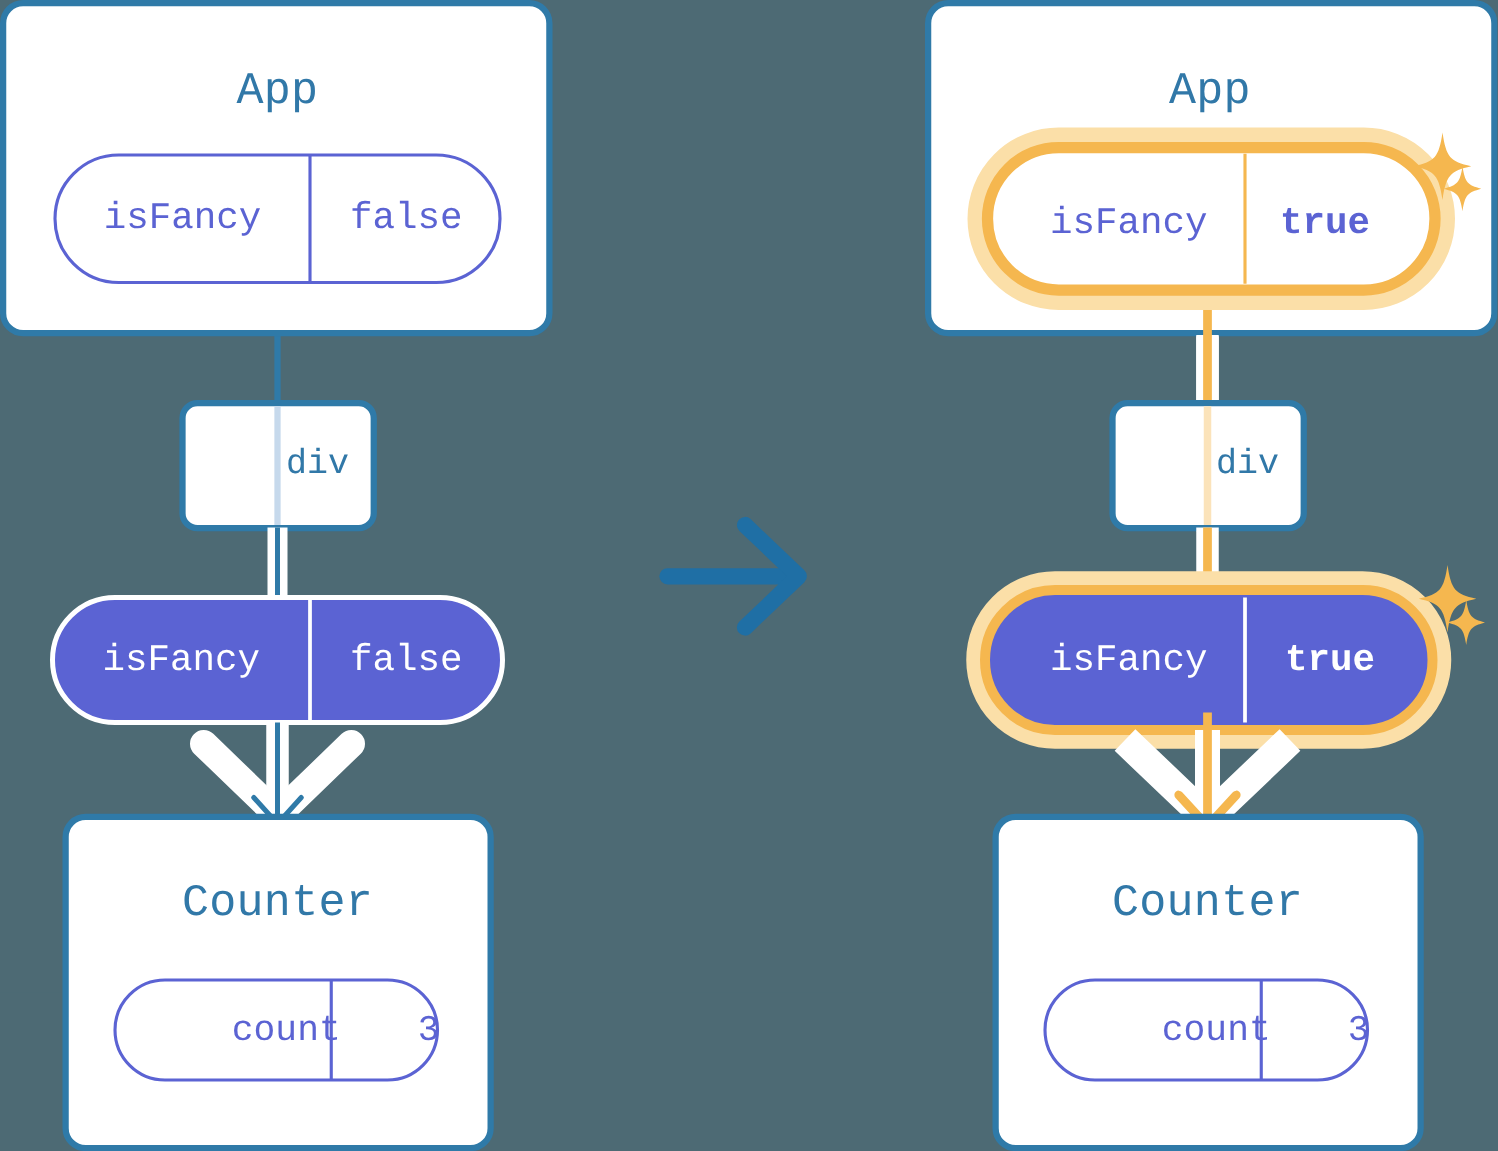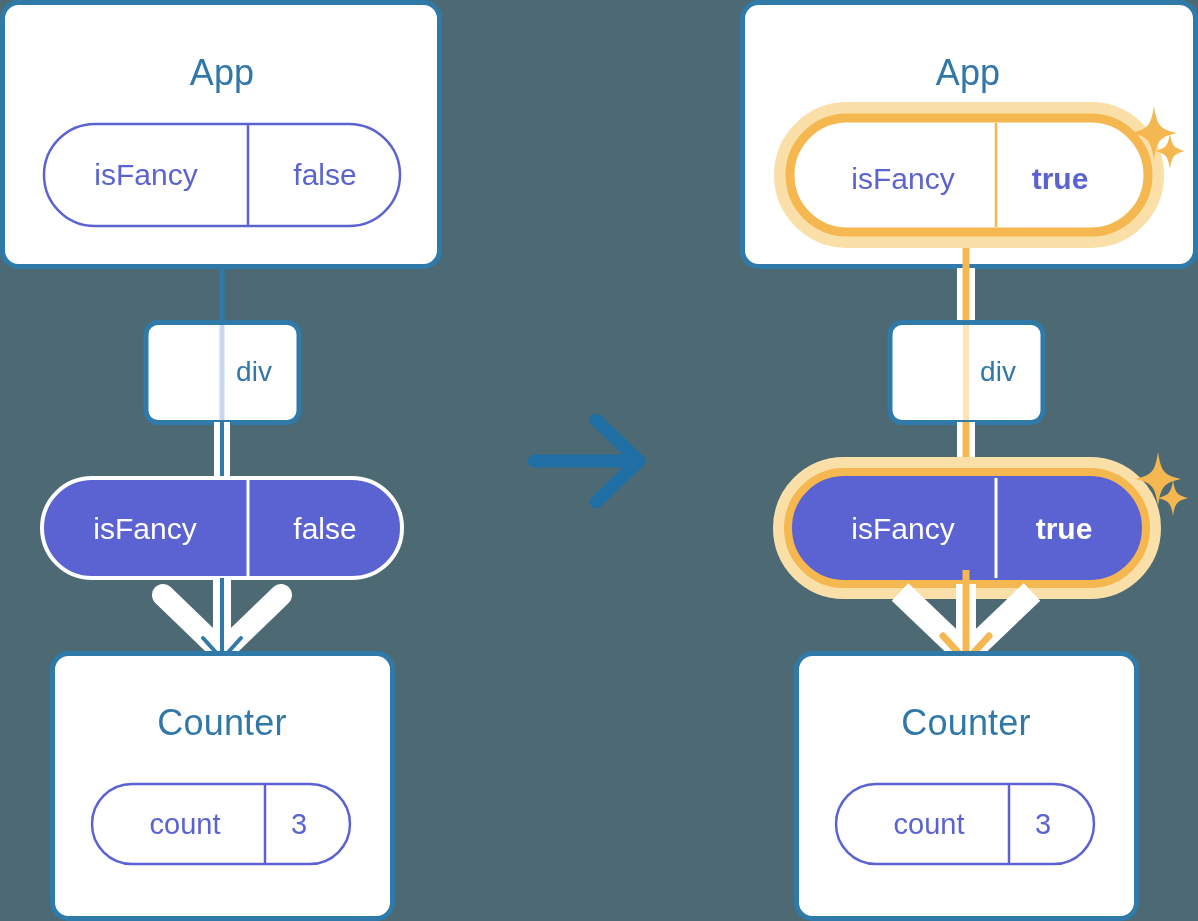--- a/index.html
+++ b/index.html
@@ -11,20 +11,21 @@
     width: 1198px;
     height: 921px;
     overflow: hidden;
     font-family: "Liberation Sans", sans-serif;
   }
   #stage {
     position: relative;
     width: 1198px;
     height: 794px;
     background: #4d6a74;
+    font-family: Liberation Mono, monospace;
   }
   #stage > svg {
     position: absolute;
     top: 0;
     left: 0;
   }
   .lbl {
     position: absolute;
     white-space: nowrap;
     pointer-events: none;
@@ -43,20 +44,21 @@
   }
   .pill-text {
     color: #5b63d3;
     font-size: 30px;
     font-weight: 400;
   }
   .pill-text-sm {
     color: #5b63d3;
     font-size: 29px;
     font-weight: 400;
+    margin-left: 44px;
   }
   .pill-text-on {
     color: #ffffff;
     font-size: 30px;
     font-weight: 400;
   }
   .bold {
     font-weight: 700;
     text-align: right;
   }

